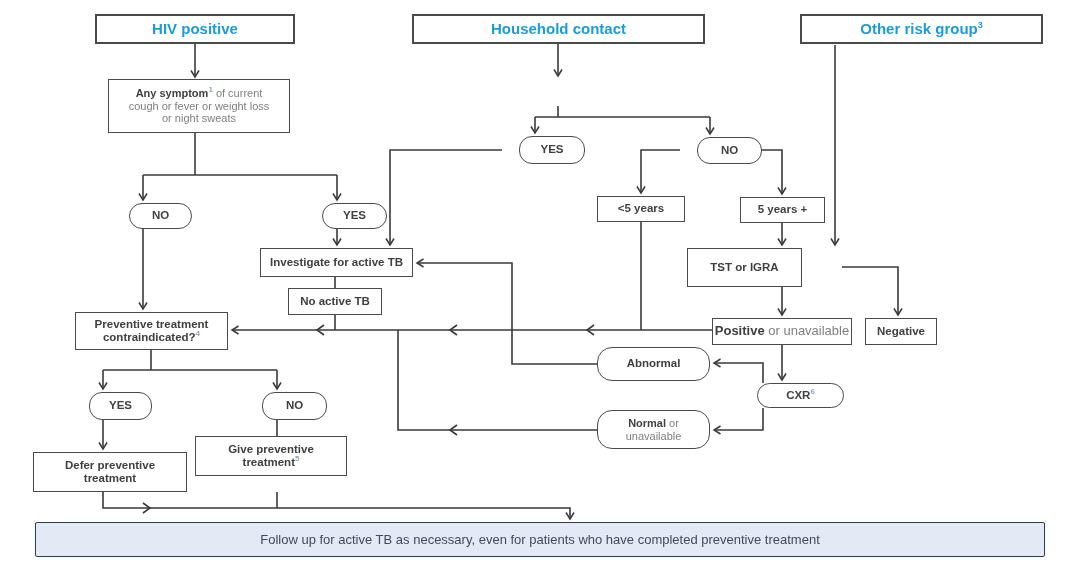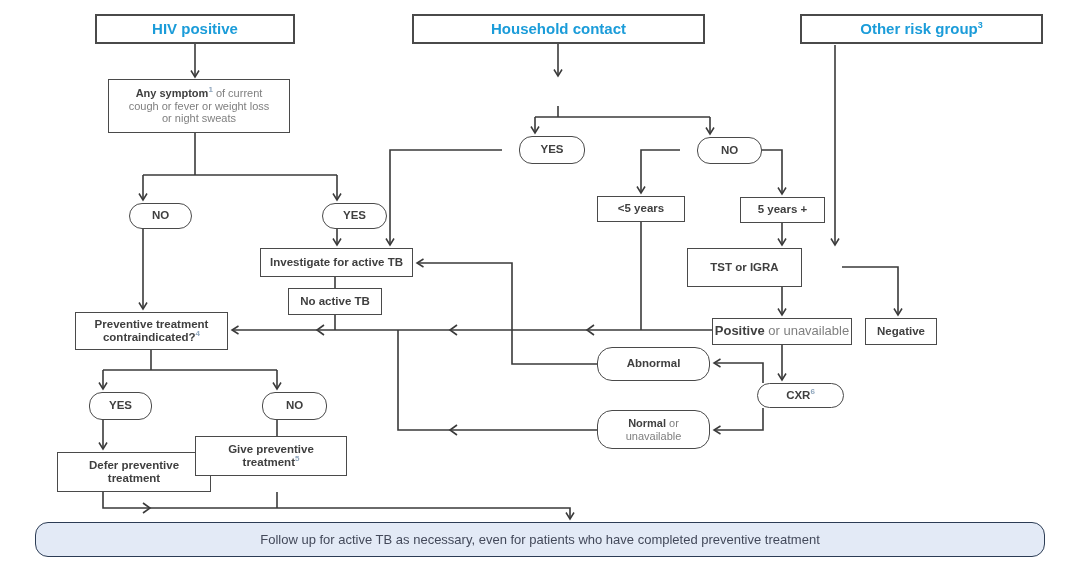--- a/index.html
+++ b/index.html
@@ -139,24 +139,24 @@
   </div>
   <div class="node" style="left:75px;top:312px;width:153px;height:38px;">
     <span class="inner" style="max-width:135px;"><span>Preventive treatment contraindicated?</span><sup class="fn">4</sup></span>
   </div>
   <div class="node pill" style="left:72px;top:392px;width:63px;height:28px;">
     <span>YES</span>
   </div>
   <div class="node pill" style="left:245px;top:392px;width:65px;height:28px;">
     <span>NO</span>
   </div>
-  <div class="node" style="left:33px;top:452px;width:154px;height:40px;margin-left:24px;">
+  <div class="node" style="left:33px;top:452px;width:154px;height:40px;">
     <span class="inner" style="max-width:110px;">Defer preventive treatment</span>
   </div>
   <div class="node" style="left:195px;top:436px;width:152px;height:40px;">
     <span class="inner" style="max-width:108px;"><span>Give preventive treatment</span><sup class="fn">5</sup></span>
   </div>
 
-  <div class="bar" style="left:35px;top:522px;width:1010px;height:35px;border-radius:13px;">
+  <div class="bar" style="left:35px;top:522px;width:1010px;height:35px;">
     <span>Follow up for active TB as necessary, even for patients who have completed preventive treatment</span>
   </div>
 
 </div>
 
 </body></html>

